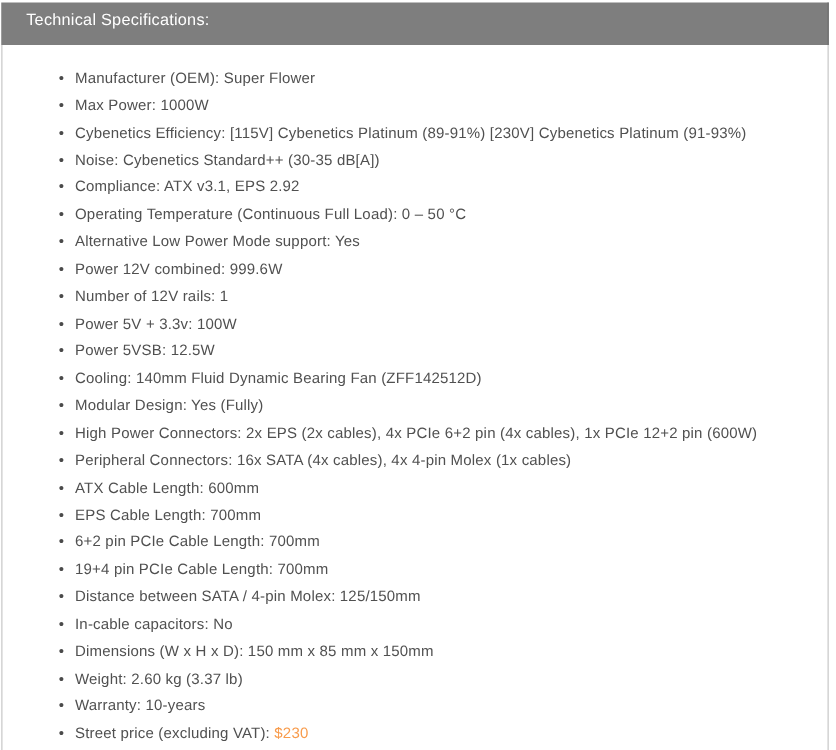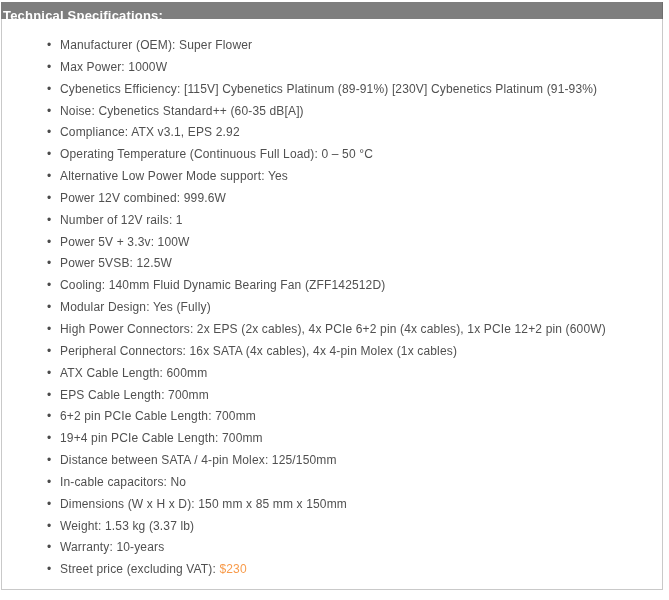--- a/index.html
+++ b/index.html
@@ -14,22 +14,22 @@
   html,body{margin:0;padding:0;}
   body{
     width:669px;height:600px;overflow:hidden;position:relative;
     background:var(--page-bg);
     font-family:"Liberation Sans", sans-serif;
   }
   .panel{
     position:absolute;left:1px;top:2px;width:662px;height:598px;
   }
   .panel-header{
-    height:17px;background:var(--header-bg);color:var(--header-fg);
-    font-size:13px;font-weight:bold;line-height:27px;padding-left:2px;
+    height:34px;background:var(--header-bg);color:var(--header-fg);
+    font-size:13px;font-weight:normal;line-height:27px;padding-left:20px;
     border-right:1px solid #6e6e6e;
     letter-spacing:0.2px;
   }
   .panel-body{
     border:1px solid var(--border);border-top:none;background:#fff;
     height:571px;overflow:hidden;
   }
   ul.spec-list{
     margin:12px;padding:4px 12px 0 33px;list-style:none;
   }
@@ -51,37 +51,37 @@
 <div class="panel">
   <div class="panel-header">
     <span>Technical Specifications:</span>
   </div>
   <div class="panel-body">
     <ul class="spec-list">
 
       <li>Manufacturer (OEM): Super Flower</li>
         <li>Max Power: 1000W</li>
         <li>Cybenetics Efficiency: [115V] Cybenetics Platinum (89-91%) [230V] Cybenetics Platinum (91-93%)</li>
-        <li>Noise: Cybenetics Standard++ (60-35 dB[A])</li>
+        <li>Noise: Cybenetics Standard++ (30-35 dB[A])</li>
         <li>Compliance: ATX v3.1, EPS 2.92</li>
         <li>Operating Temperature (Continuous Full Load): 0 – 50 °C</li>
         <li>Alternative Low Power Mode support: Yes</li>
         <li>Power 12V combined: 999.6W</li>
         <li>Number of 12V rails: 1</li>
         <li>Power 5V + 3.3v: 100W</li>
         <li>Power 5VSB: 12.5W</li>
         <li>Cooling: 140mm Fluid Dynamic Bearing Fan (ZFF142512D)</li>
         <li>Modular Design: Yes (Fully)</li>
         <li>High Power Connectors: 2x EPS (2x cables), 4x PCIe 6+2 pin (4x cables), 1x PCIe 12+2 pin (600W)</li>
         <li>Peripheral Connectors: 16x SATA (4x cables), 4x 4-pin Molex (1x cables)</li>
         <li>ATX Cable Length: 600mm</li>
         <li>EPS Cable Length: 700mm</li>
         <li>6+2 pin PCIe Cable Length: 700mm</li>
         <li>19+4 pin PCIe Cable Length: 700mm</li>
         <li>Distance between SATA / 4-pin Molex: 125/150mm</li>
         <li>In-cable capacitors: No</li>
         <li>Dimensions (W x H x D): 150 mm x 85 mm x 150mm</li>
-        <li>Weight: 1.53 kg (3.37 lb)</li>
+        <li>Weight: 2.60 kg (3.37 lb)</li>
         <li>Warranty: 10-years</li>
         <li id="price-line"><span>Street price (excluding VAT): </span><span class="price-value">$230</span></li>
     </ul>
   </div>
 </div>
 
 </body></html>

